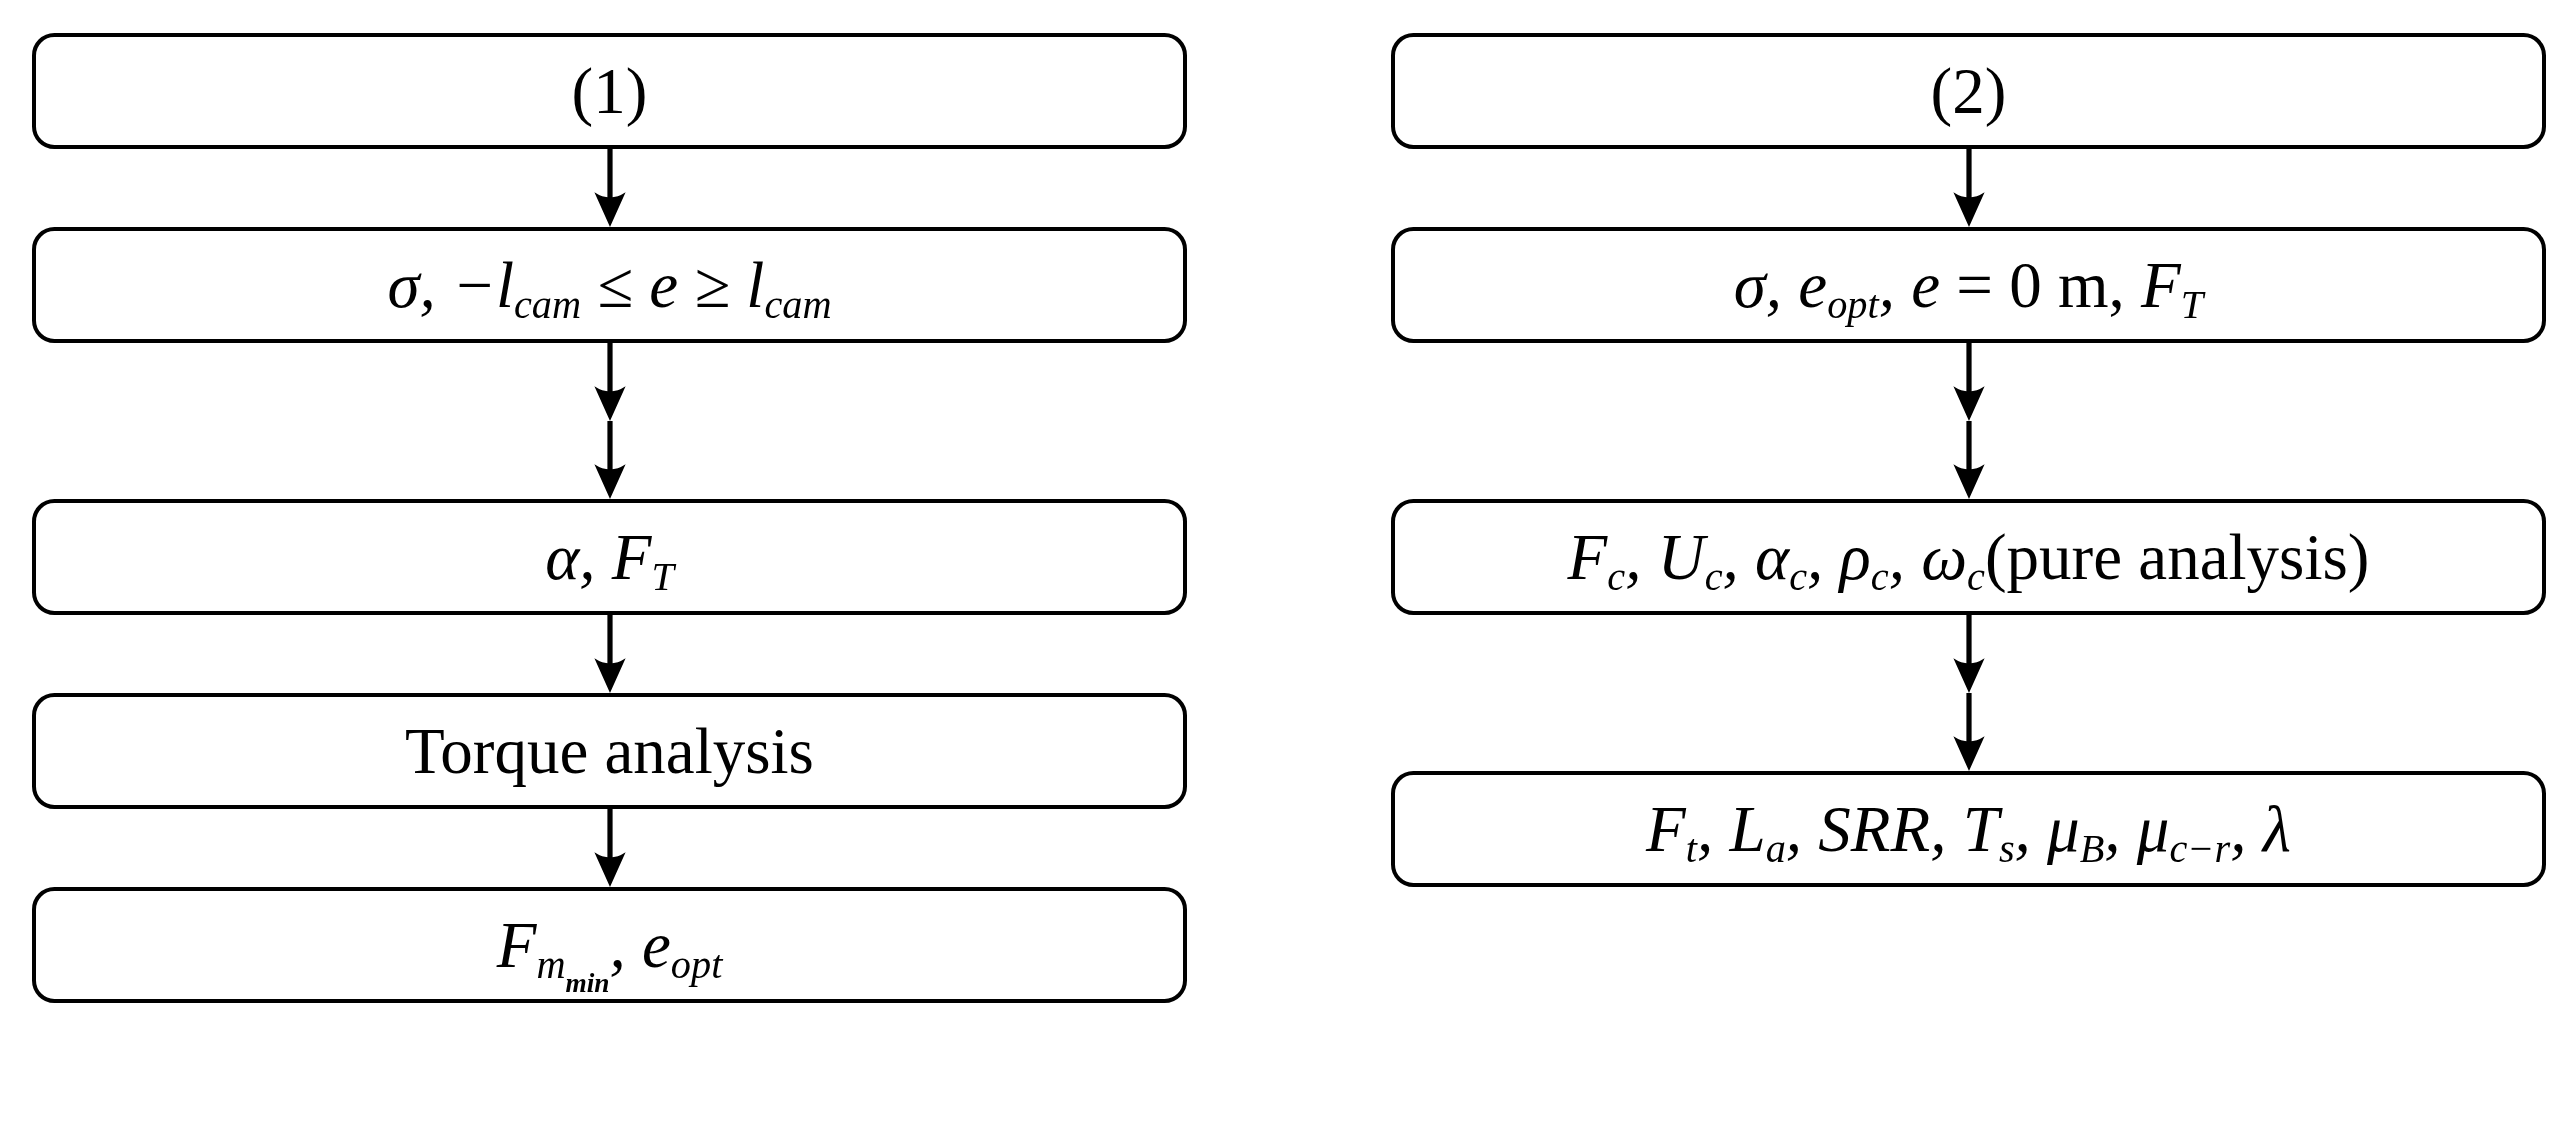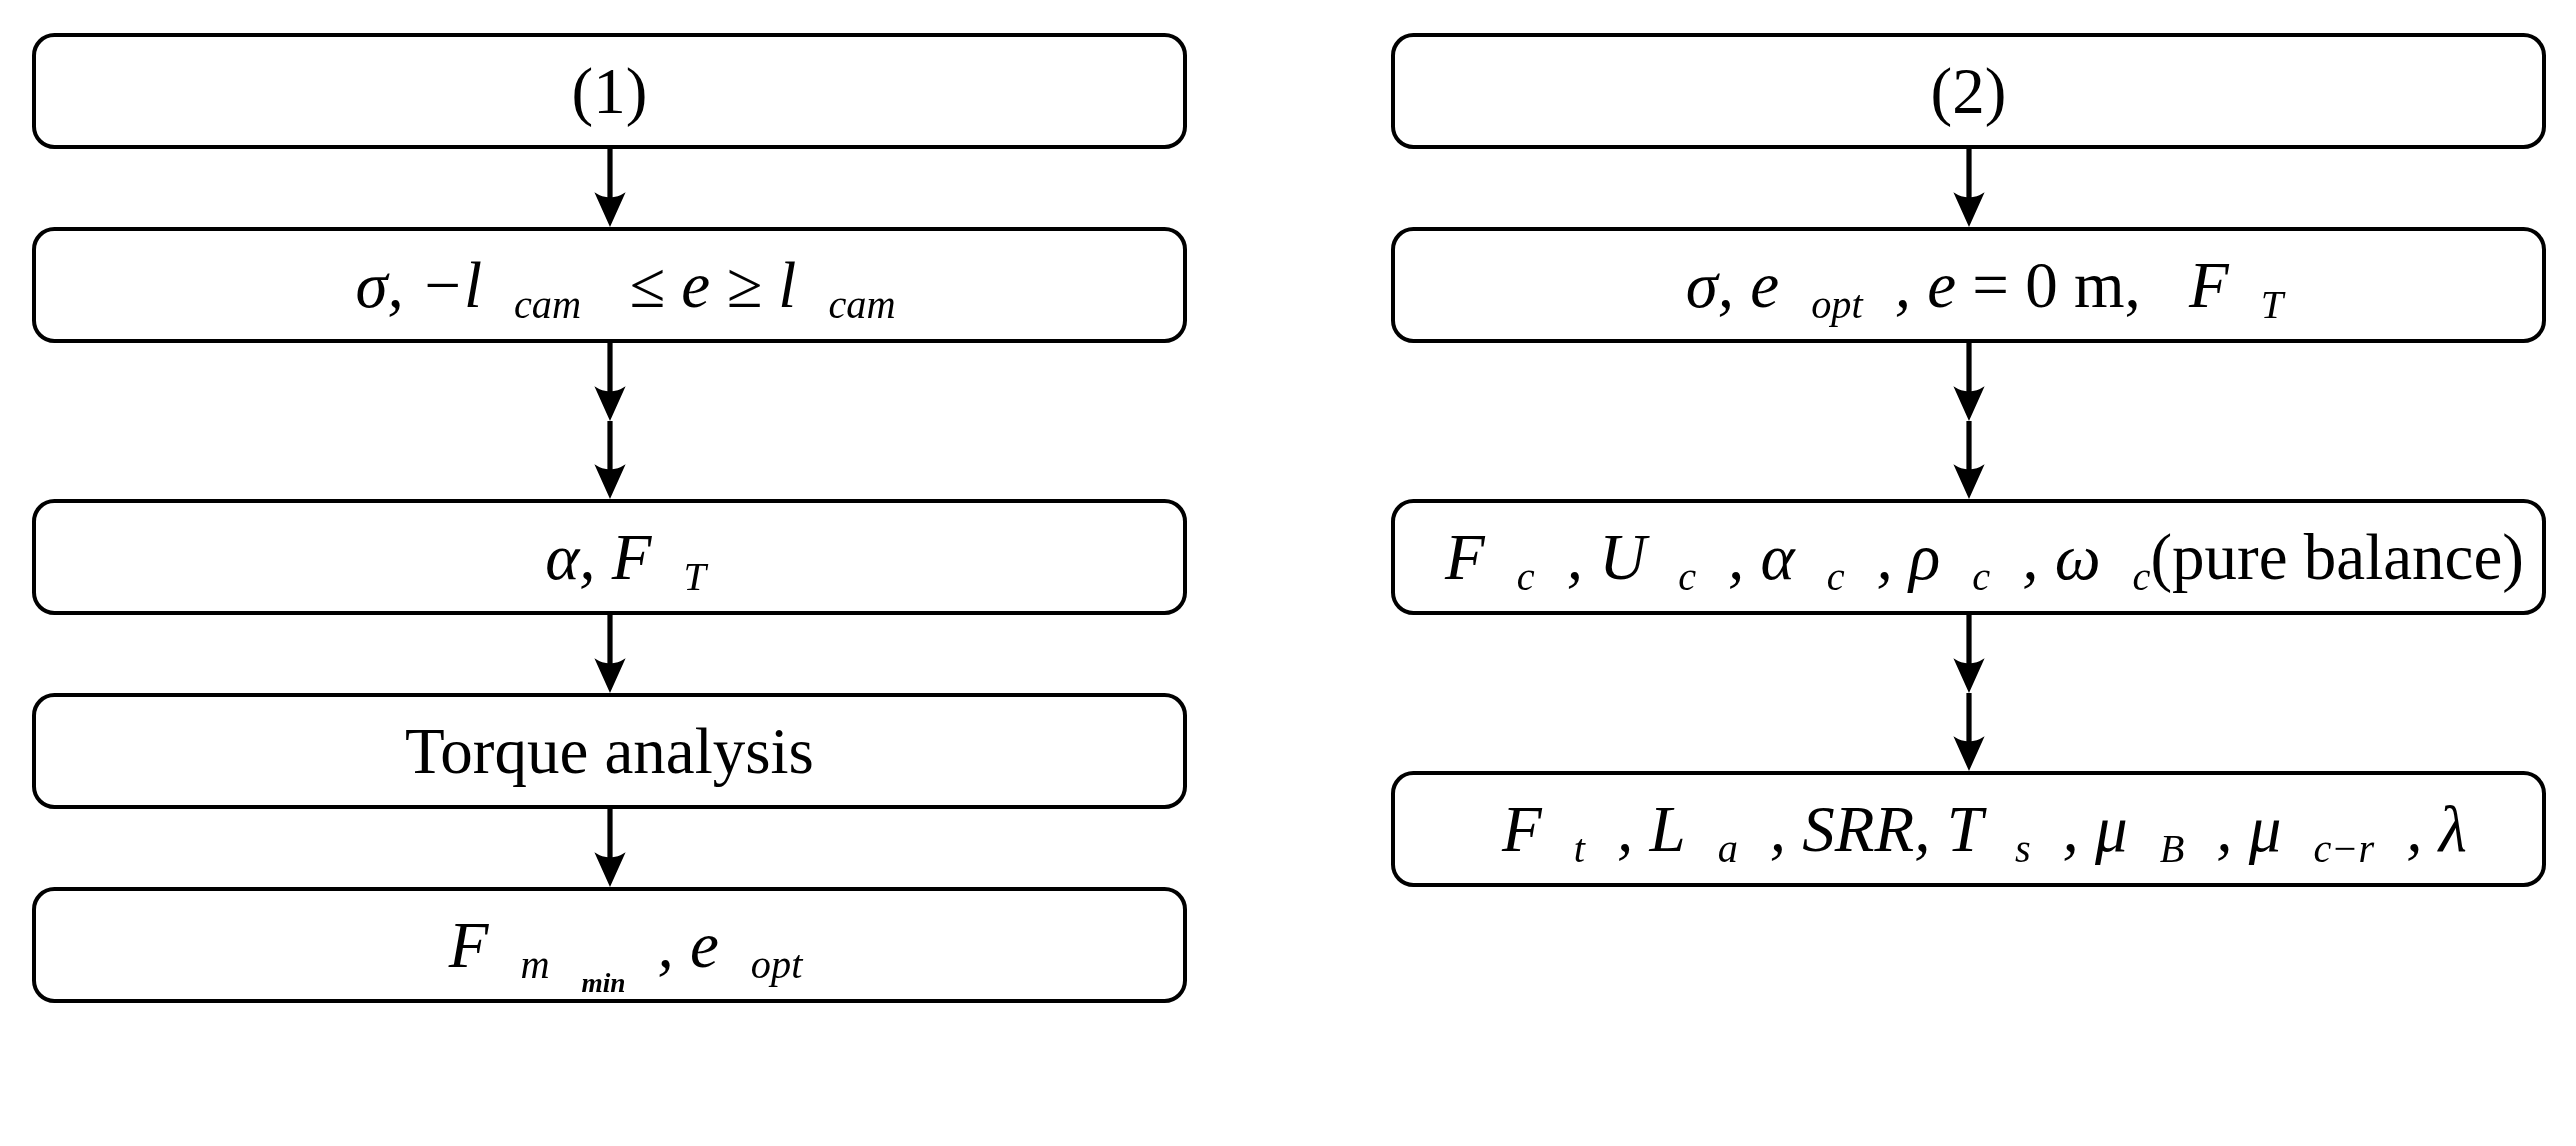--- a/index.html
+++ b/index.html
@@ -38,21 +38,21 @@
     white-space: nowrap;
   }
   .arrow {
     height: 78px;
     display: flex;
     justify-content: center;
     align-items: stretch;
   }
   .arrow svg { display: block; height: 78px; }
   .label span { display: inline; }
-  .mi { font-style: italic; margin-left: 32px; }
+  .mi { font-style: italic; }
   .s1 {
     font-size: 0.62em;
     position: relative;
     top: 0.28em;
   }
   .s2 {
     font-size: 0.42em;
     position: relative;
     top: 0.95em;
     font-weight: bold;
@@ -128,21 +128,21 @@
         <path d="M30,90 L12,50 Q30,62 48,50 Z" fill="#000"></path>
       </svg>
   </div>
   <div class="arrow">
     <svg viewBox="0 0 60 90" width="52" height="78">
         <rect x="27" y="0" width="6" height="60" fill="#000"></rect>
         <path d="M30,90 L12,50 Q30,62 48,50 Z" fill="#000"></path>
       </svg>
   </div>
   <div class="box">
-    <span class="label"><span class="mi">F</span><span class="mi s1">c</span><span class="mi">, U</span><span class="mi s1">c</span><span class="mi">, α</span><span class="mi s1">c</span><span class="mi">, ρ</span><span class="mi s1">c</span><span class="mi">, ω</span><span class="mi s1">c</span><span>(pure balance)</span></span>
+    <span class="label"><span class="mi">F</span><span class="mi s1">c</span><span class="mi">, U</span><span class="mi s1">c</span><span class="mi">, α</span><span class="mi s1">c</span><span class="mi">, ρ</span><span class="mi s1">c</span><span class="mi">, ω</span><span class="mi s1">c</span><span>(pure analysis)</span></span>
   </div>
   <div class="arrow">
     <svg viewBox="0 0 60 90" width="52" height="78">
         <rect x="27" y="0" width="6" height="60" fill="#000"></rect>
         <path d="M30,90 L12,50 Q30,62 48,50 Z" fill="#000"></path>
       </svg>
   </div>
   <div class="arrow">
     <svg viewBox="0 0 60 90" width="52" height="78">
         <rect x="27" y="0" width="6" height="60" fill="#000"></rect>

